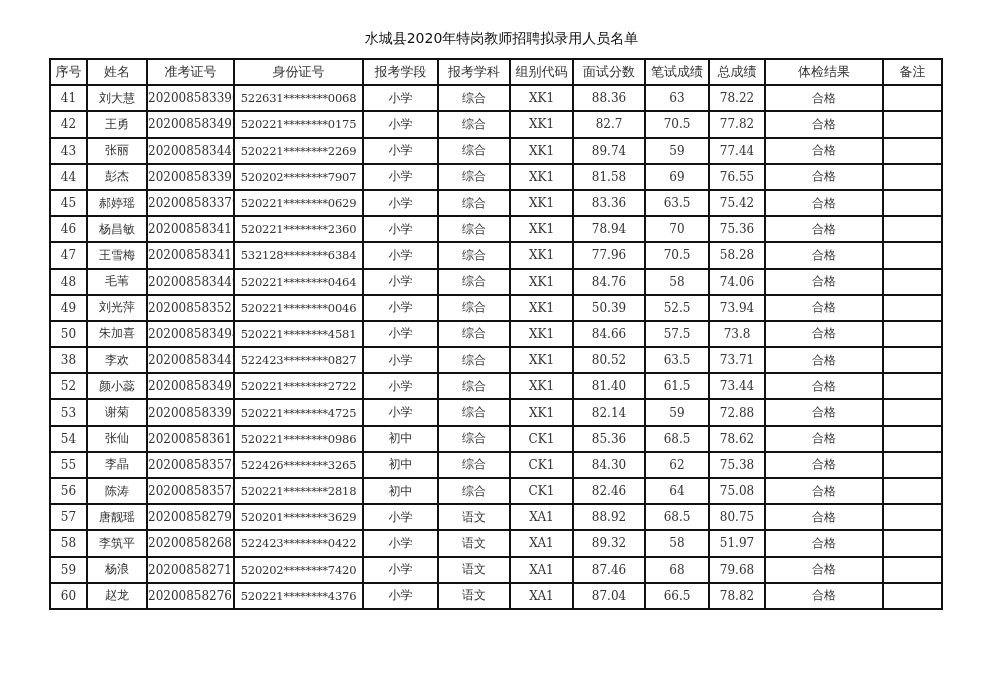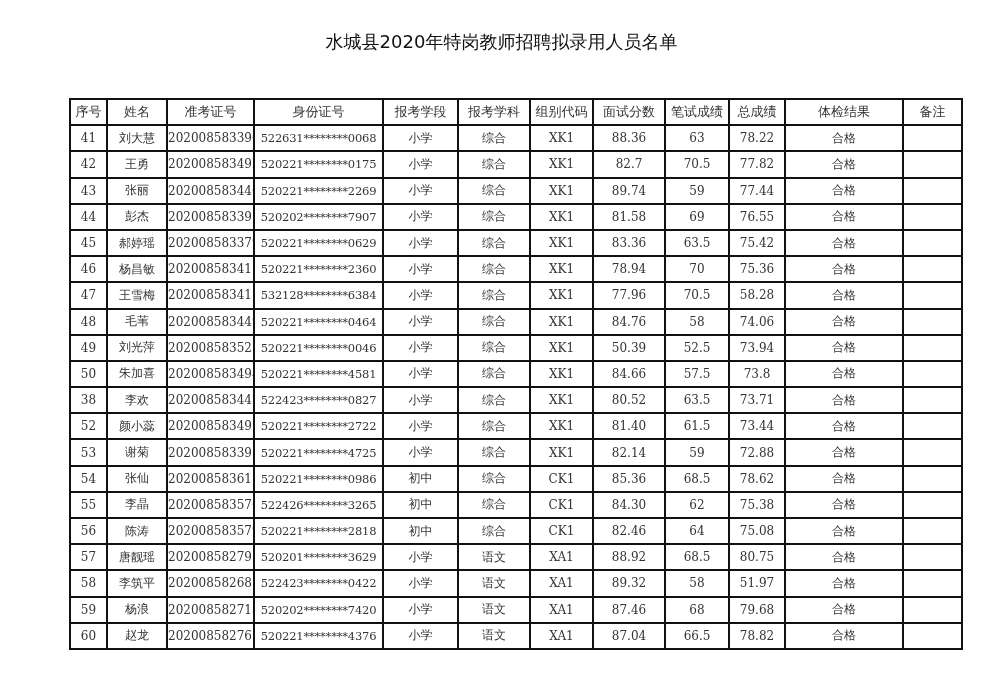--- a/index.html
+++ b/index.html
@@ -5,28 +5,27 @@
     html, body { margin: 0; padding: 0; background: #ffffff; }
     body {
       width: 1003px; height: 677px; position: relative; overflow: hidden;
       font-family: "DejaVu Serif", "Liberation Serif", serif;
       color: #222;
     }
     .title {
       position: absolute; left: 0; top: 30px; width: 1003px;
       text-align: center;
       font-family: "DejaVu Sans", "Liberation Sans", sans-serif;
-      font-size: 18px; color: #111; letter-spacing: 0px;
+      font-size: 14px; color: #111; letter-spacing: 0px;
     }
     table.roster {
-      position: absolute; left: 69px; top: 58px;
+      position: absolute; left: 49px; top: 58px;
       border-collapse: collapse;
       table-layout: fixed;
       width: 892px;
-      margin-top: 40px;
     }
     table.roster td, table.roster th {
       border: 2px solid #111;
       height: 24.2px;
       padding: 0;
       text-align: center;
       vertical-align: middle;
       font-size: 12px;
       font-weight: normal;
       color: #333;

